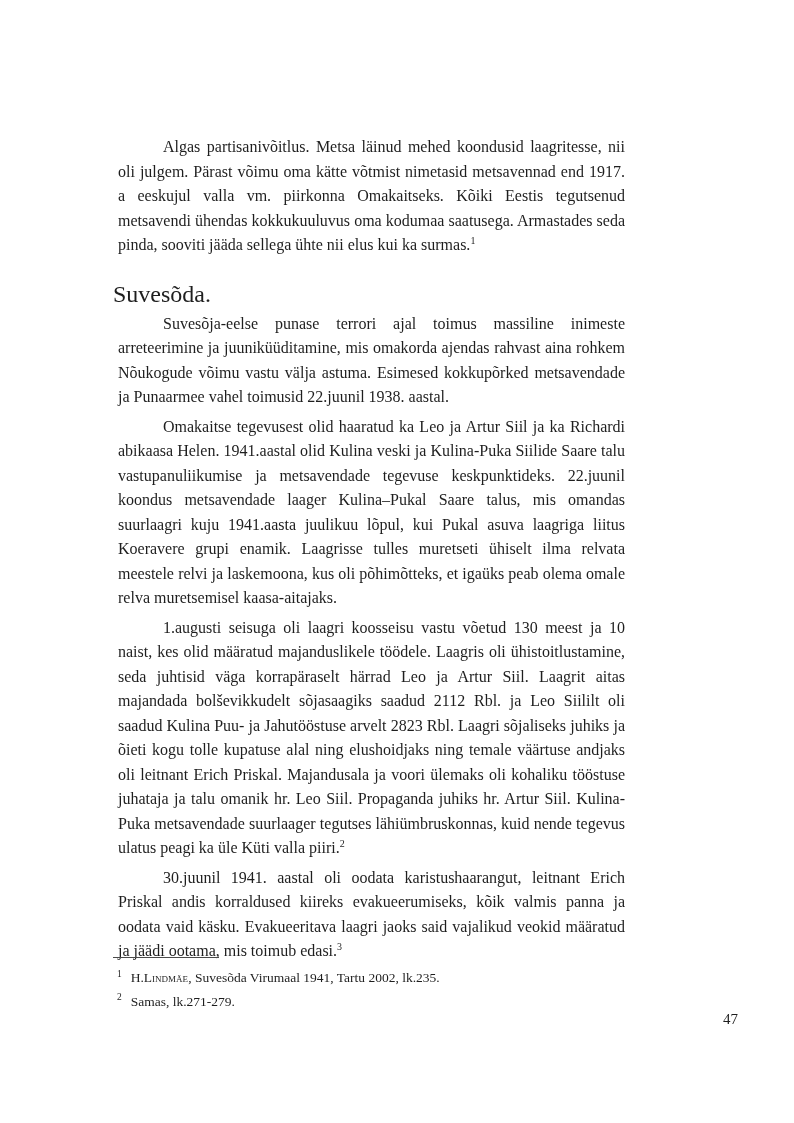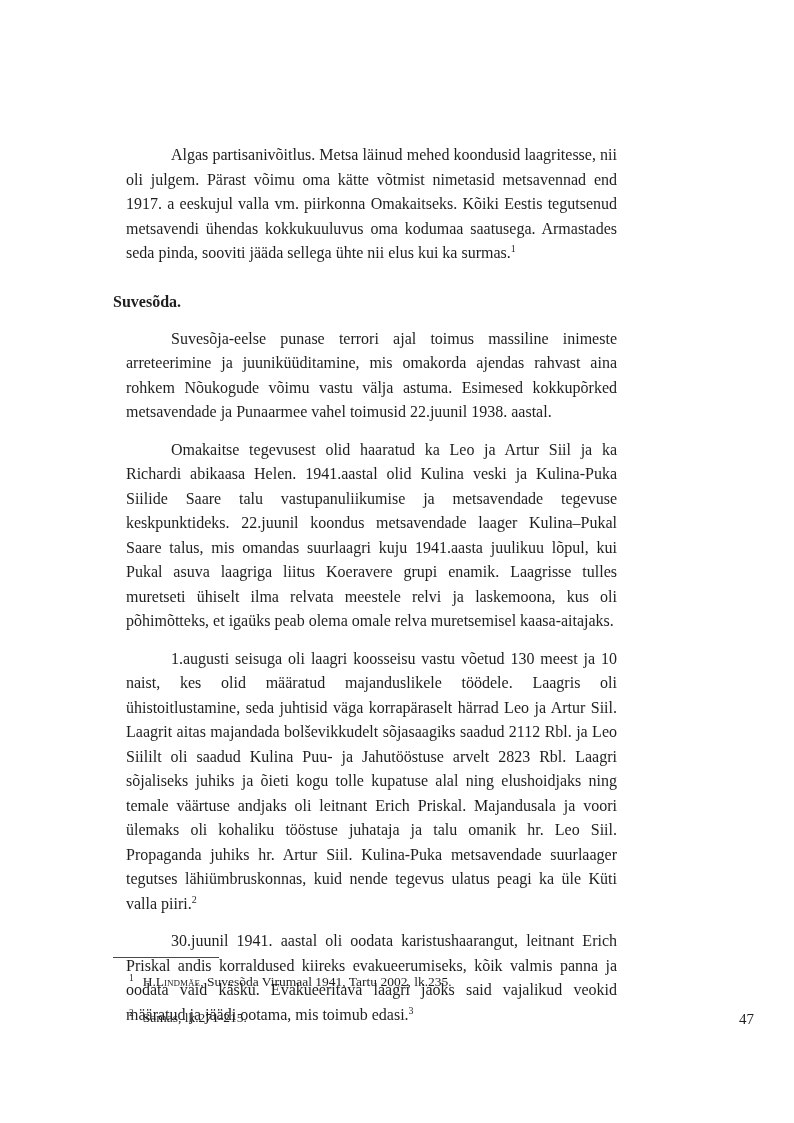--- a/index.html
+++ b/index.html
@@ -20,26 +20,26 @@
     position: absolute;
     left: 113px;
     top: 130px;
     width: 517px;
     font-size: 16px;
     line-height: 24.5px;
     text-align: justify;
     hyphens: none;
   }
   .para {
-    margin: 13px;
+    margin: 5px;
     text-indent: 45px;
   }
   .heading {
-    font-size: 16px;
-    font-weight: 700;
+    font-size: 24px;
+    font-weight: 400;
     line-height: 24px;
     text-align: left;
     text-indent: 0;
     margin: 24px 0 6px 0;
   }
   .fnref {
     font-size: 10px;
     line-height: 0;
     vertical-align: super;
   }
@@ -52,37 +52,37 @@
     line-height: 23.5px;
     color: #1e1e1e;
   }
   .footnote-rule {
     width: 106px;
     height: 0;
     border-top: 1.5px solid #4a4a4a;
     margin-bottom: 8px;
   }
   .footnote {
-    margin: 12px;
+    margin: 0;
     white-space: nowrap;
   }
   .fnmark {
     font-size: 9.5px;
     line-height: 0;
     vertical-align: super;
     padding-left: 4px;
     margin-right: 9px;
   }
   .fnauthor {
     font-variant: small-caps;
   }
   .page-number {
     position: absolute;
     top: 1009px;
-    right: 40px;
+    right: 56px;
     font-size: 15px;
     line-height: 20px;
   }
 </style>
 </head>
 <body>
 
 <div class="page">
 
   <div class="text-block">
@@ -100,19 +100,19 @@
 
     <p class="para"><span>30.juunil 1941. aastal oli oodata karistushaarangut, leitnant Erich Priskal andis korraldused kiireks evakueerumiseks, kõik valmis panna ja oodata vaid käsku. Evakueeritava laagri jaoks said vajalikud veokid määratud ja jäädi ootama, mis toimub edasi.</span><sup class="fnref">3</sup></p>
 
   </div>
 
   <div class="footnotes">
     <div class="footnote-rule"></div>
 
     <div class="footnote"><sup class="fnmark">1</sup><span class="fnauthor">H.Lindmäe</span><span>, Suvesõda Virumaal 1941, Tartu 2002, lk.235.</span></div>
 
-    <div class="footnote"><sup class="fnmark">2</sup><span class="fnauthor"></span><span>Samas, lk.271-215.</span></div>
+    <div class="footnote"><sup class="fnmark">2</sup><span class="fnauthor"></span><span>Samas, lk.271-279.</span></div>
 
   </div>
 
   <div class="page-number">47</div>
 
 </div>
 
 </body></html>

